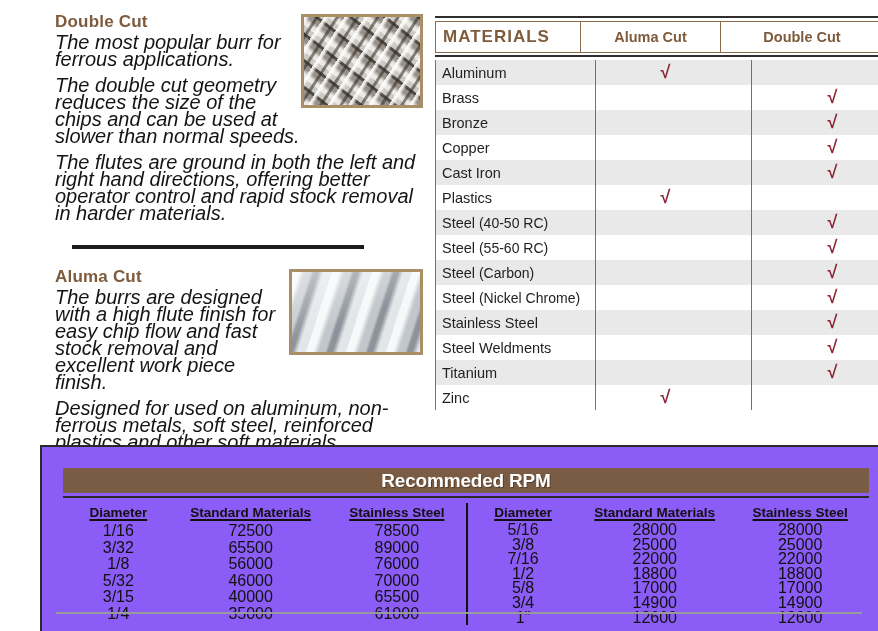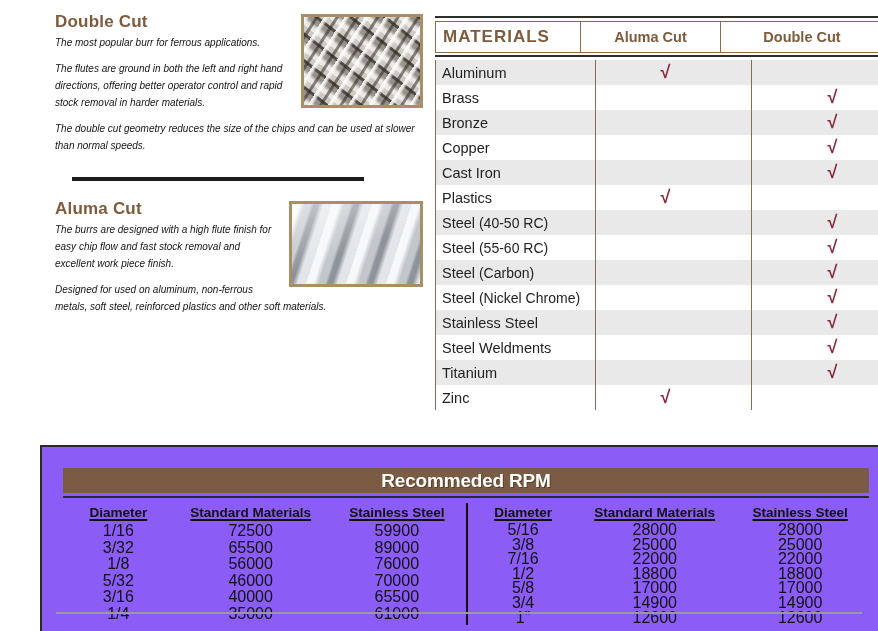--- a/index.html
+++ b/index.html
@@ -3,21 +3,21 @@
 <meta charset="utf-8">
 <style>
   html,body{margin:0;padding:0;background:#fff;}
   body{width:878px;height:631px;position:relative;overflow:hidden;
        font-family:"Liberation Sans", sans-serif;color:#1c1c1c;}
   .abs{position:absolute;}
 
   
   .left-col{left:55px;top:12px;width:368px;}
   .sec-title{font-size:17px;font-weight:bold;color:#7d5b3c;margin:0 0 2px 0;letter-spacing:.2px;}
-  .sec-p{font-style:italic;font-size:10px;line-height:17px;margin:0 0 9px 0;color:#141414;}
+  .sec-p{font-style:italic;font-size:20px;line-height:17px;margin:0 0 9px 0;color:#141414;}
   .photo{float:right;border:3px solid #a98e66;}
   .photo-double{width:116px;height:88px;margin:2px 0 8px 10px;
     background:
       repeating-linear-gradient(123deg, rgba(255,255,255,.85) 0 2px, rgba(255,255,255,0) 5px 9px, rgba(45,40,34,.55) 10px 12px, rgba(255,255,255,0) 13px 17px),
       repeating-linear-gradient(38deg, #ece9e4 0 4px, #97918a 8px 12px, #4f4a43 13px 15px, #cdc9c3 16px 21px),
       linear-gradient(135deg,#b9b4ac,#786f63);}
   .photo-aluma{width:128px;height:80px;margin:2px 0 8px 12px;
     background:
       linear-gradient(160deg, rgba(255,255,255,.5), rgba(255,255,255,0) 55%),
       repeating-linear-gradient(108deg, #f6f8f9 0 7px, #c2c7cc 12px 18px, #8d939a 21px 25px, #e2e6e9 30px 38px);}
@@ -60,22 +60,22 @@
 </style>
 </head>
 <body>
 
 <div class="abs left-col">
 
   <div class="clearfix">
     <div class="photo photo-double"></div>
     <div class="sec-title">Double Cut</div>
     <p class="sec-p">The most popular burr for ferrous applications.</p>
+    <p class="sec-p">The double cut geometry reduces the size of the chips and can be used at slower than normal speeds.</p>
     <p class="sec-p">The flutes are ground in both the left and right hand directions, offering better operator control and rapid stock removal in harder materials.</p>
-    <p class="sec-p">The double cut geometry reduces the size of the chips and can be used at slower than normal speeds.</p>
   </div>
 
   <div class="section-divider"></div>
 
   <div class="clearfix">
     <div class="photo photo-aluma"></div>
     <div class="sec-title">Aluma Cut</div>
     <p class="sec-p">The burrs are designed with a high flute finish for easy chip flow and fast stock removal and excellent work piece finish.</p>
     <p class="sec-p">Designed for used on aluminum, non-ferrous metals, soft steel, reinforced plastics and other soft materials.</p>
   </div>
@@ -169,39 +169,39 @@
   <div class="rpm-content">
     <div class="rpm-half rpm-half-left">
         <div class="rpm-row rpm-head">
           <div class="rpm-cell">Diameter</div>
           <div class="rpm-cell">Standard Materials</div>
           <div class="rpm-cell">Stainless Steel</div>
         </div>
         <div class="rpm-row">
           <div class="rpm-cell">1/16</div>
           <div class="rpm-cell">72500</div>
-          <div class="rpm-cell">59900</div>
+          <div class="rpm-cell">78500</div>
         </div>
         <div class="rpm-row">
           <div class="rpm-cell">3/32</div>
           <div class="rpm-cell">65500</div>
           <div class="rpm-cell">89000</div>
         </div>
         <div class="rpm-row">
           <div class="rpm-cell">1/8</div>
           <div class="rpm-cell">56000</div>
           <div class="rpm-cell">76000</div>
         </div>
         <div class="rpm-row">
           <div class="rpm-cell">5/32</div>
           <div class="rpm-cell">46000</div>
           <div class="rpm-cell">70000</div>
         </div>
         <div class="rpm-row">
-          <div class="rpm-cell">3/16</div>
+          <div class="rpm-cell">3/15</div>
           <div class="rpm-cell">40000</div>
           <div class="rpm-cell">65500</div>
         </div>
         <div class="rpm-row">
           <div class="rpm-cell">1/4</div>
           <div class="rpm-cell">35000</div>
           <div class="rpm-cell">61000</div>
         </div>
       </div>
     <div class="rpm-half rpm-half-right">

